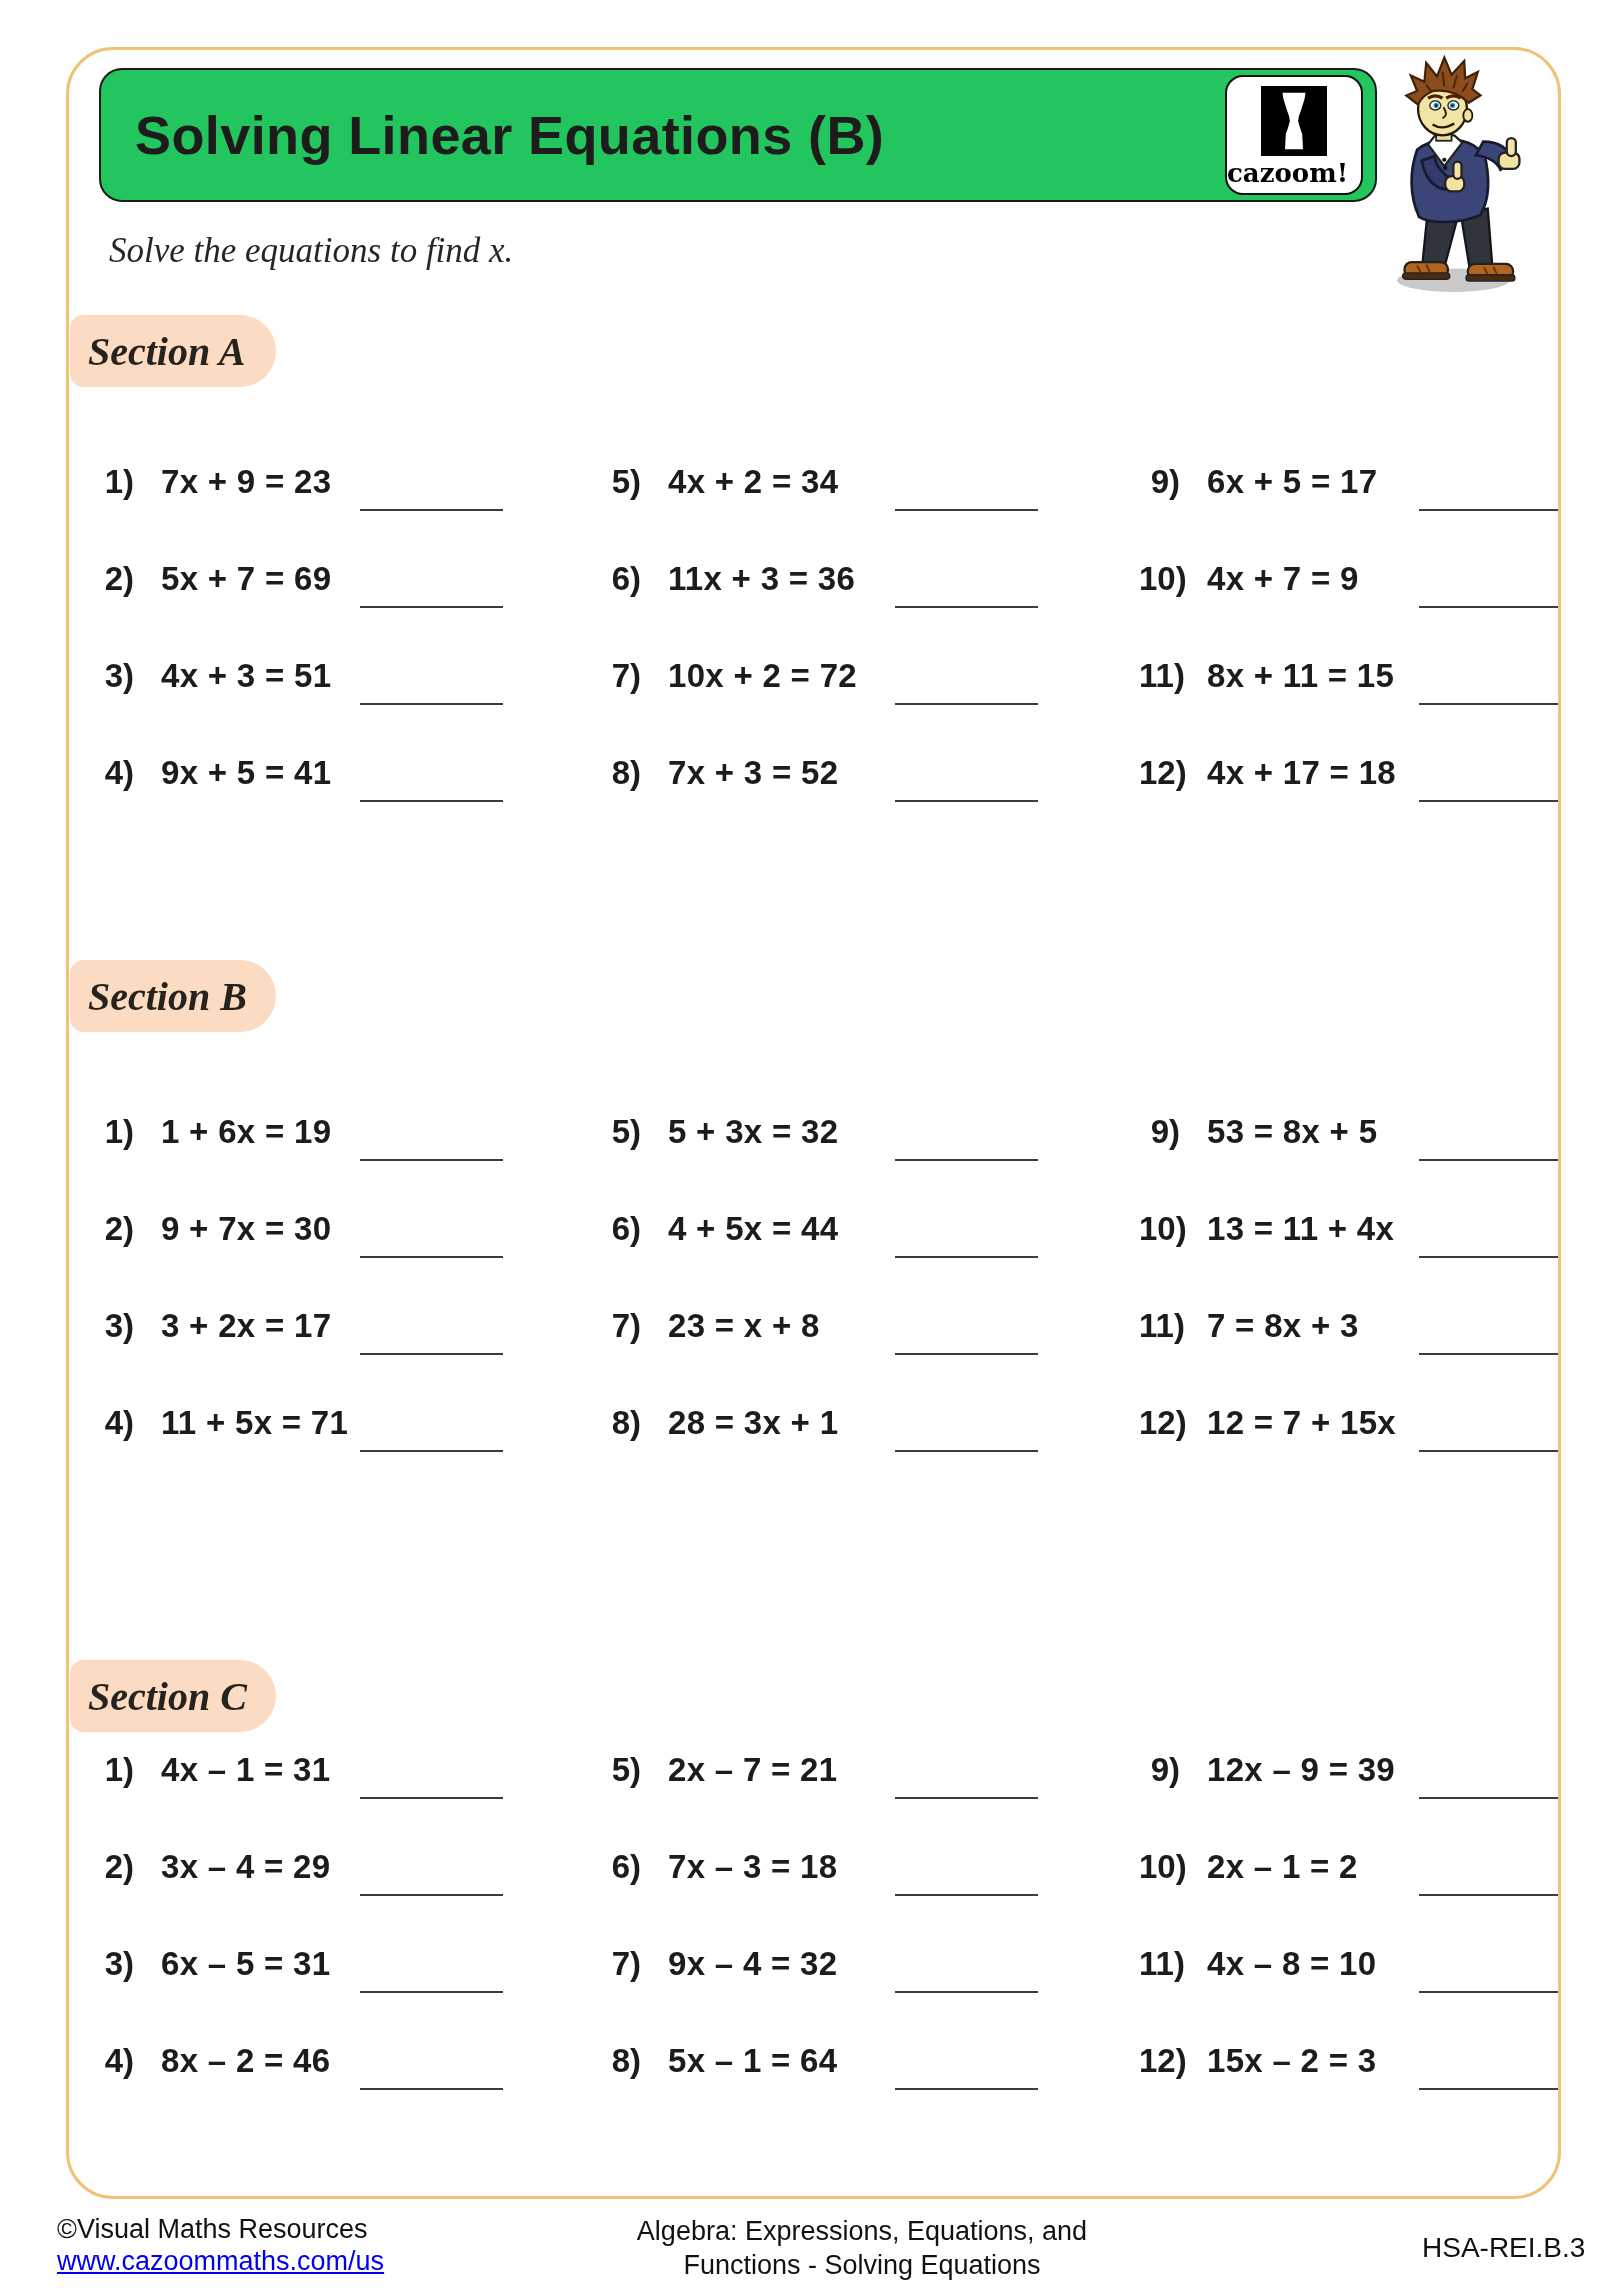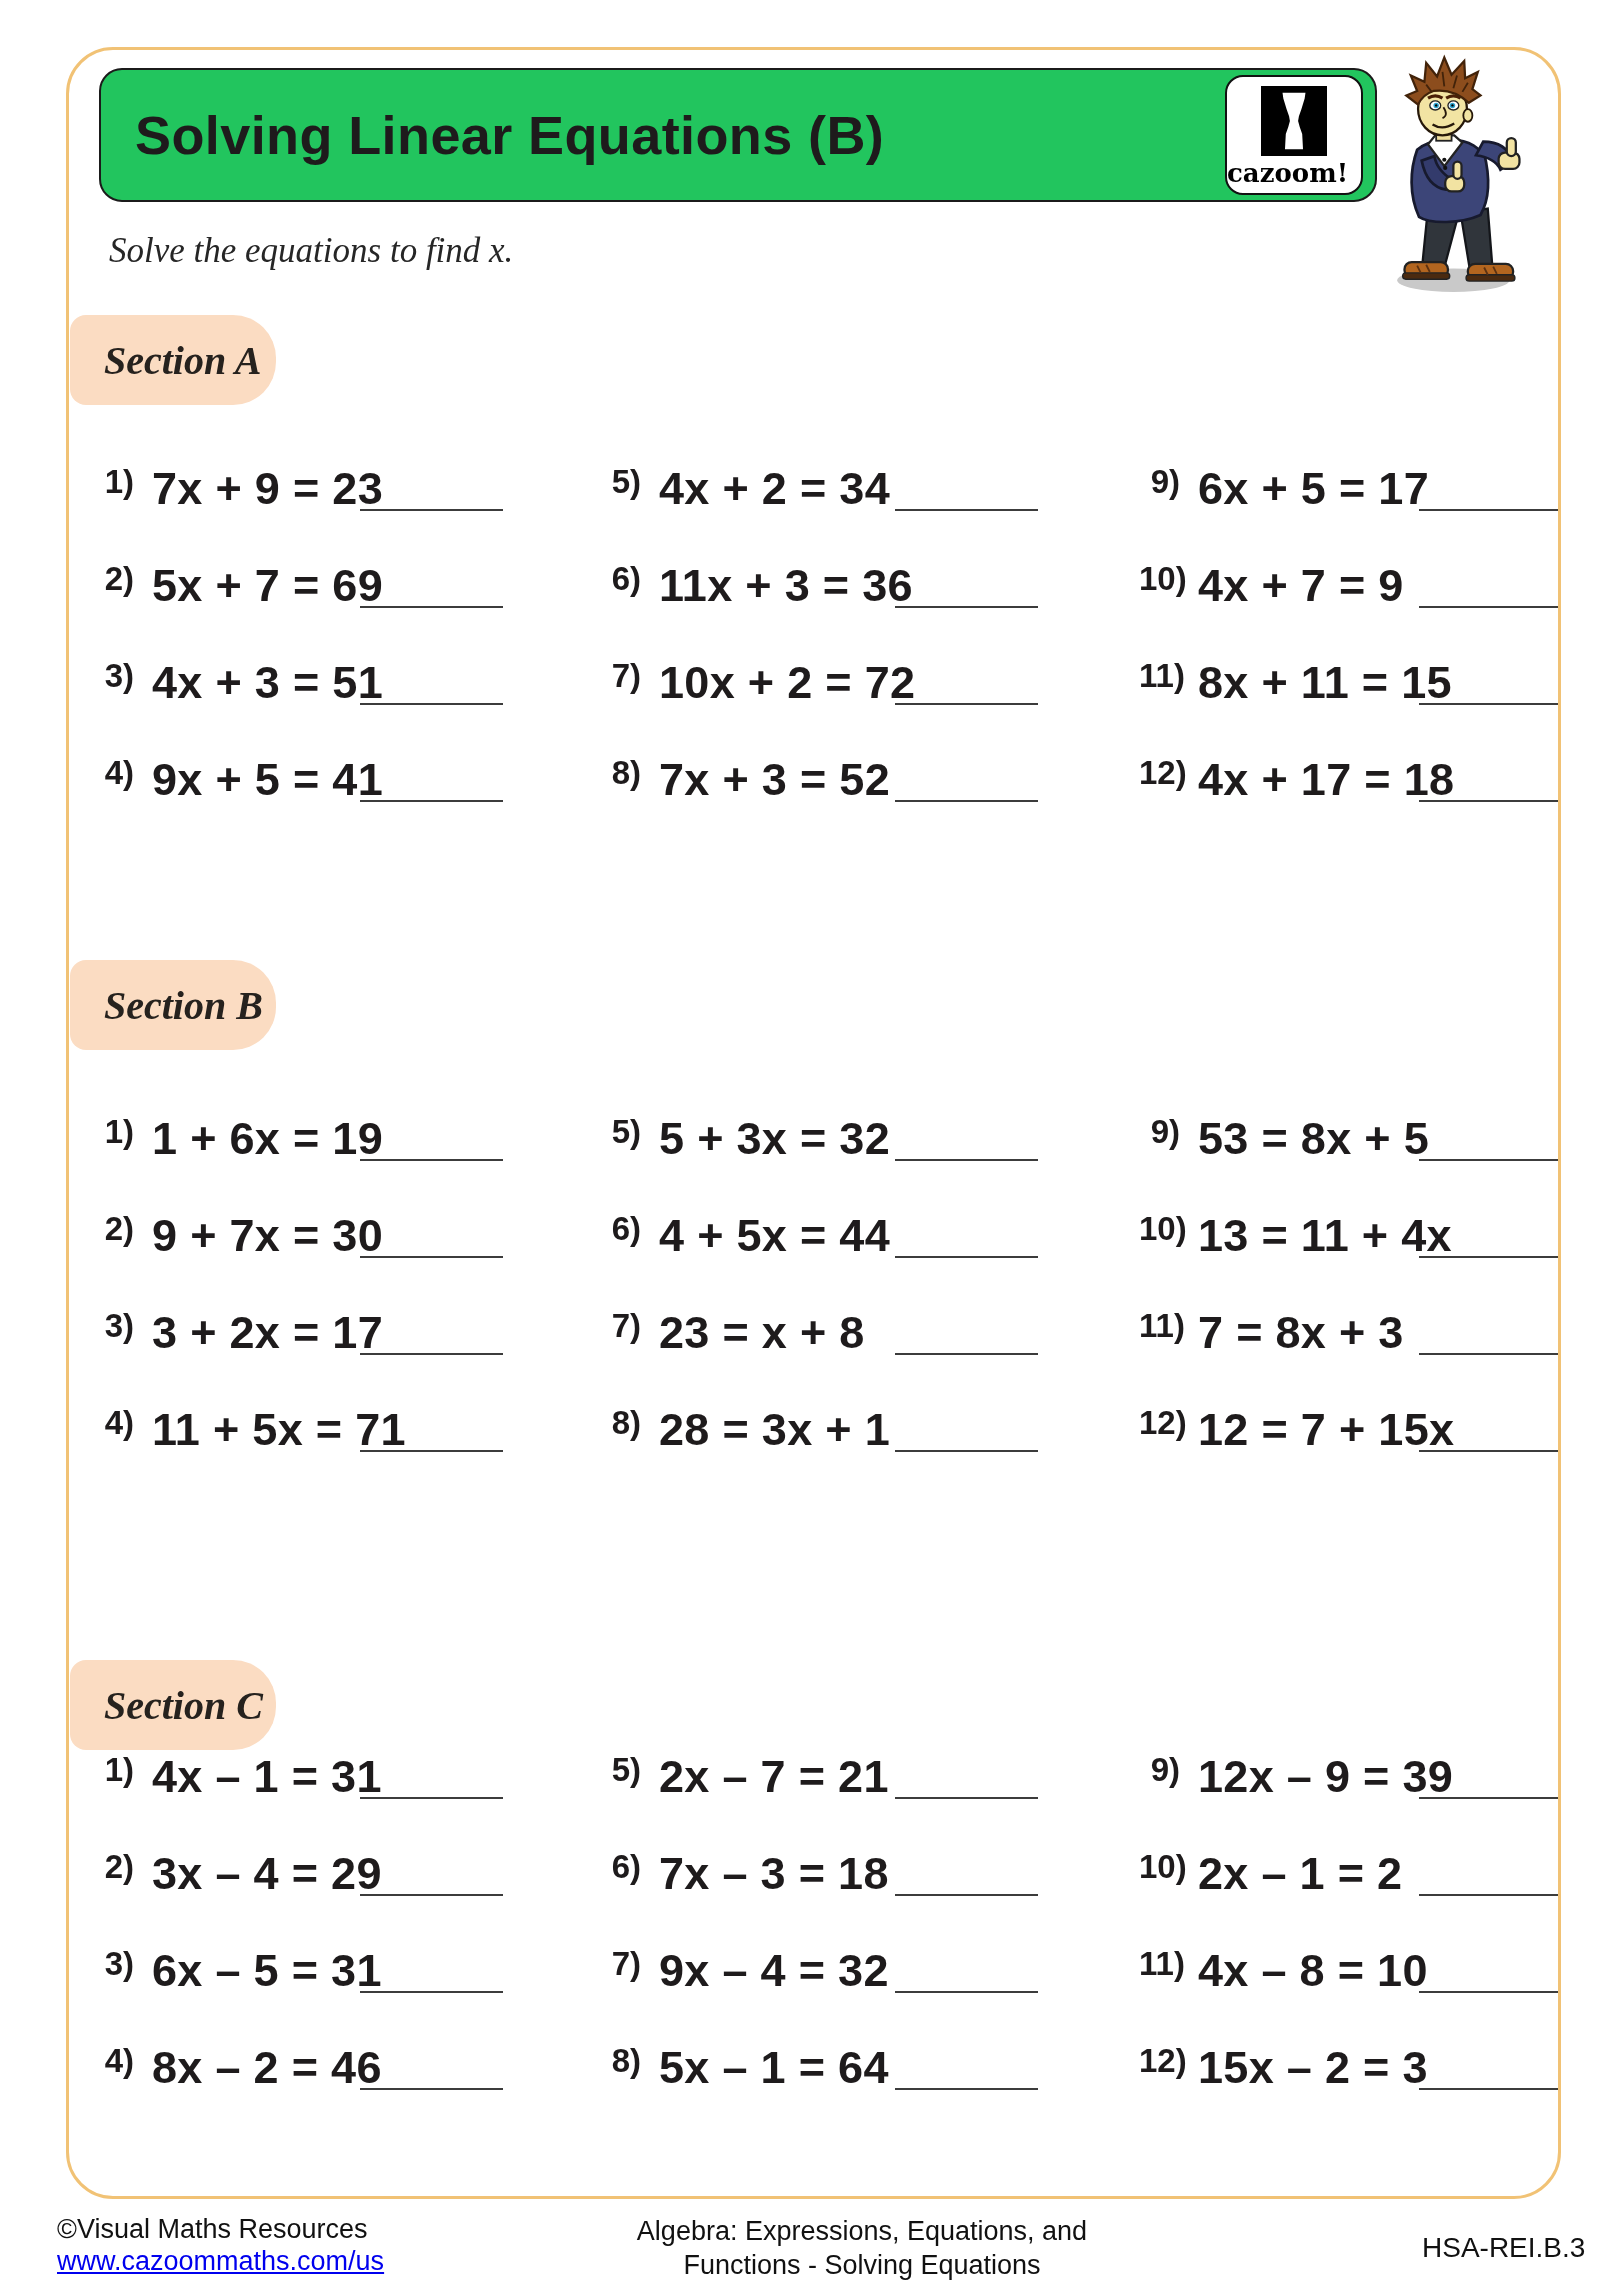--- a/index.html
+++ b/index.html
@@ -41,43 +41,43 @@
   }
 
   
   .instruction {
     position:absolute; left:109px; top:231px;
     font-family:"Liberation Serif", serif; font-style:italic; font-size:35px; color:#262626;
   }
 
   
   .badge {
-    position:absolute; left:70px; width:206px; height:90px; background:#FBDCC2;
+    position:absolute; left:70px; width:206px; height:72px; background:#FBDCC2;
     border-radius:16px 43px 43px 16px; display:flex; align-items:center;
-    padding-left:34px; box-sizing:border-box;
+    padding-left:18px; box-sizing:border-box;
     font-family:"Liberation Serif", serif; font-weight:bold; font-style:italic;
     font-size:40px; color:#26221e;
   }
   .badge-a { top:315px; }
   .badge-b { top:960px; }
   .badge-c { top:1660px;align-items:center; }
 
   
   .grid {
     position:absolute; left:93px; width:1433px;
     display:grid; grid-template-columns:507px 539px auto;
     grid-template-rows:repeat(4,97px); grid-auto-flow:column;
   }
   .grid-a { top:452px; }
   .grid-b { top:1102px; }
   .grid-c { top:1740px; }
 
   .problem { position:relative; display:flex; align-items:flex-start; padding-top:10.7px; box-sizing:border-box; }
   .num { display:inline-block; width:41px; text-align:right; font-weight:bold; font-size:33px; }
-  .eq  { margin-left:18px; font-weight:bold; font-size:45px; letter-spacing:0.3px; white-space:nowrap; }
+  .eq  { margin-left:27px; font-weight:bold; font-size:33px; letter-spacing:0.3px; white-space:nowrap; }
   .ans { position:absolute; top:57px; width:143px; height:0; border-top:2.2px solid #3c3c3c; }
   .problem:nth-child(-n+4) .ans { left:267px; }
   .problem:nth-child(n+5):nth-child(-n+8) .ans { left:295px; }
   .problem:nth-child(n+9) .ans { left:280px; width:139px; }
 
   
   .boy { position:absolute; left:1390px; top:52px; width:172px; height:249px; }
 
   
   .footer-left  { position:absolute; left:57px;  top:2214px; font-size:27px; color:#111; }

